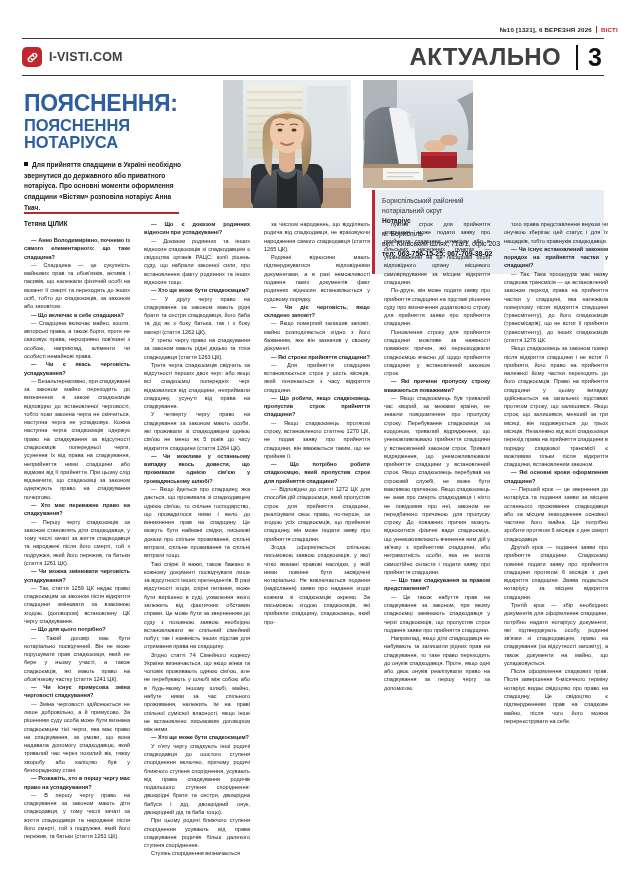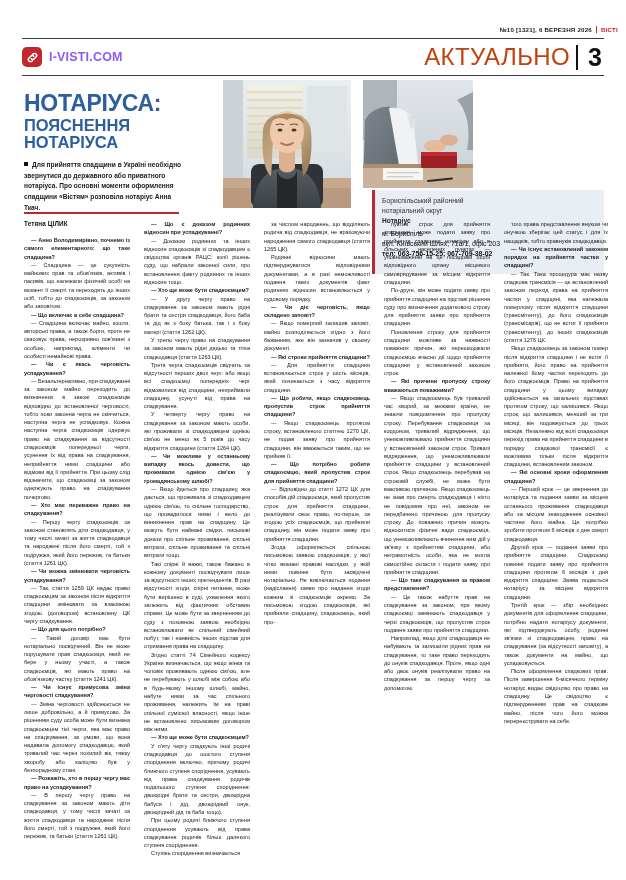--- a/index.html
+++ b/index.html
@@ -27,25 +27,25 @@
     position:absolute;left:22px;top:38px;width:582px;height:36px;
     border-top:1.6px solid #3a3a3a;border-bottom:1.6px solid #3a3a3a;
     display:flex;align-items:center;
   }
   .logo-wrap{display:flex;align-items:center;gap:7px;}
   .logo-badge{
     width:20px;height:20px;border-radius:5px;background:#c1272d;
     display:flex;align-items:center;justify-content:center;flex:none;
   }
   .logo-badge svg{display:block;}
-  .logo-text{font-size:12.5px;font-weight:bold;color:#8b5cf6;letter-spacing:.2px;}
+  .logo-text{font-size:12.5px;font-weight:bold;color:#404040;letter-spacing:.2px;}
   .masthead-spacer{flex:1;}
   .section-name{
-    font-size:24px;font-weight:normal;color:#c2410c;letter-spacing:.4px;
-    line-height:1;padding-right:6px;
+    font-size:24px;font-weight:bold;color:#404040;letter-spacing:.4px;
+    line-height:1;padding-right:15px;
   }
   .page-num{
     font-size:25px;font-weight:bold;color:#111;line-height:1;
     border-left:2px solid #111;padding-left:10px;padding-right:2px;
   }
 
   
   .headline{
     position:absolute;left:24px;top:92px;width:160px;
     font-size:21px;line-height:1.02;font-weight:bold;color:#2d5f9e;
@@ -137,21 +137,21 @@
         </svg>
       </span>
       <span class="logo-text">I-VISTI.COM</span>
     </div>
     <div class="masthead-spacer"></div>
     <div class="section-name">АКТУАЛЬНО</div>
     <div class="page-num">3</div>
   </div>
 
   <div class="headline">
-    <span class="l1">НОТАРІУСА:</span>
+    <span class="l1">ПОЯСНЕННЯ:</span>
     <span class="l2">ПОЯСНЕННЯ НОТАРІУСА</span>
   </div>
 
   <div class="lead">
     <span class="bullet"></span><span>Для прийняття спадщини в Україні необхідно звернутися до державного або приватного нотаріуса. Про основні моменти оформлення спадщини «Вістям» розповіла нотаріус Анна Ткач.</span>
   </div>
 
   <div class="photo-main">
     <svg width="128" height="128" viewBox="0 0 128 128">
       <defs>

